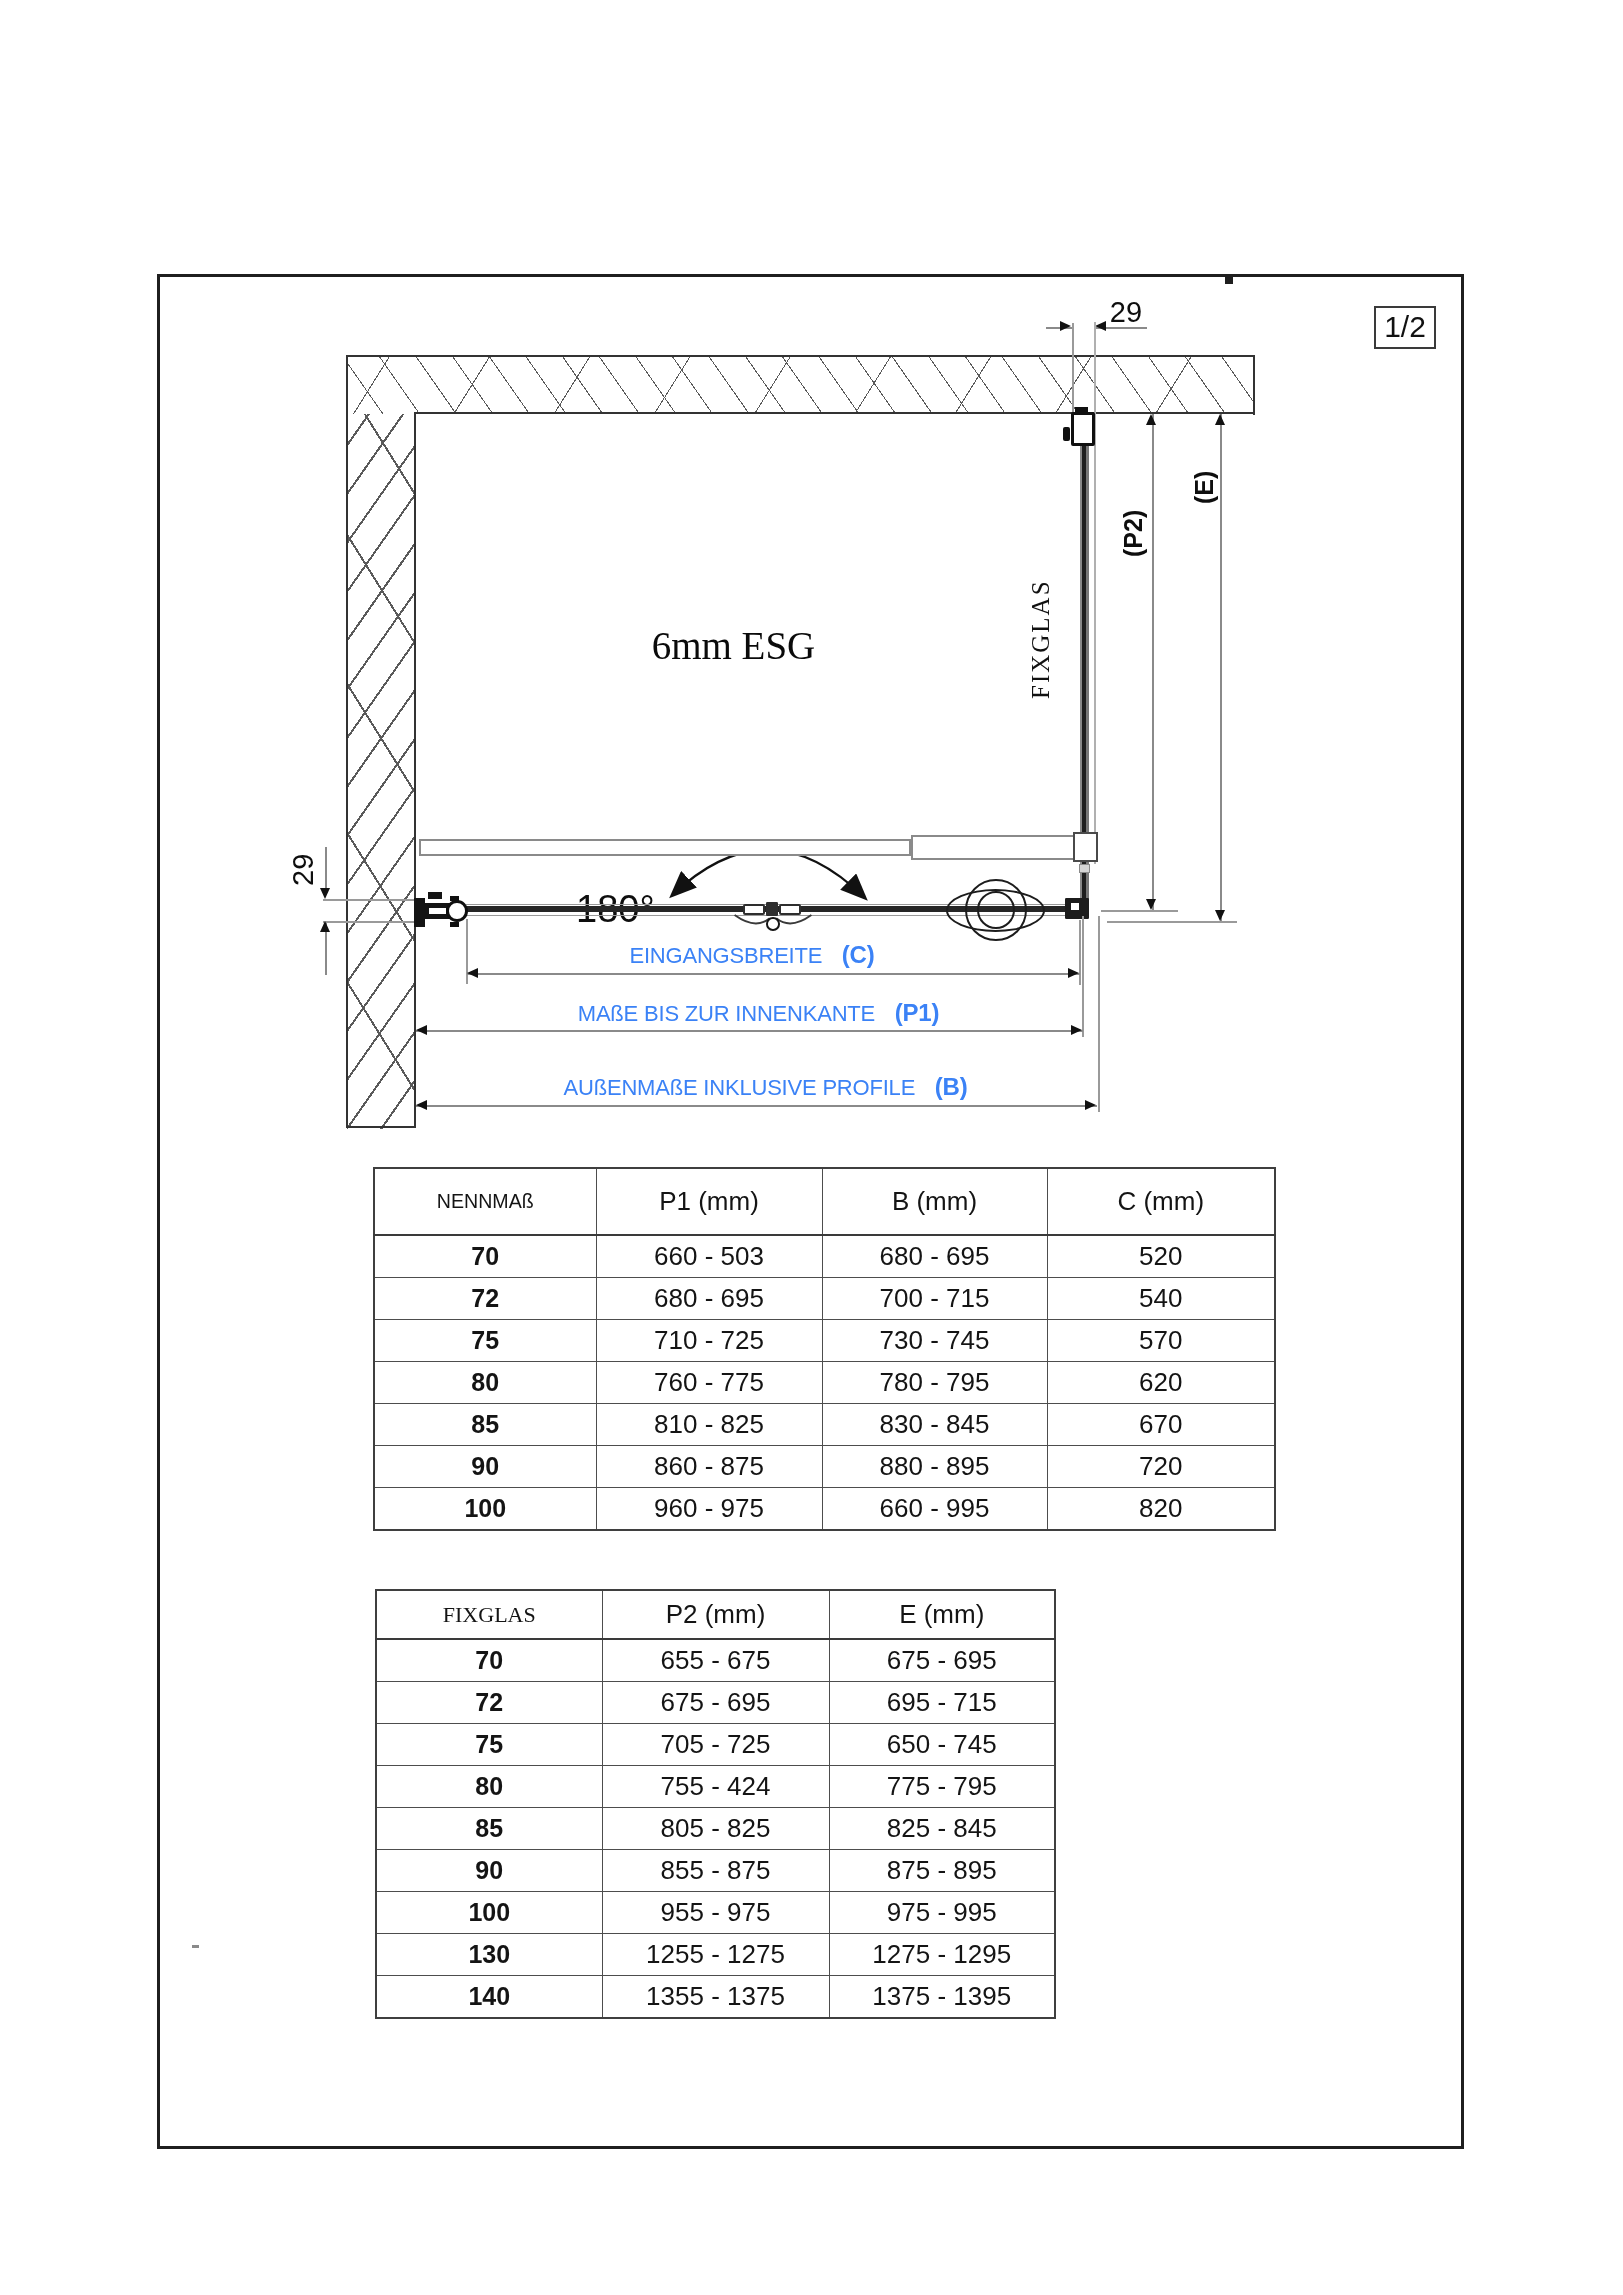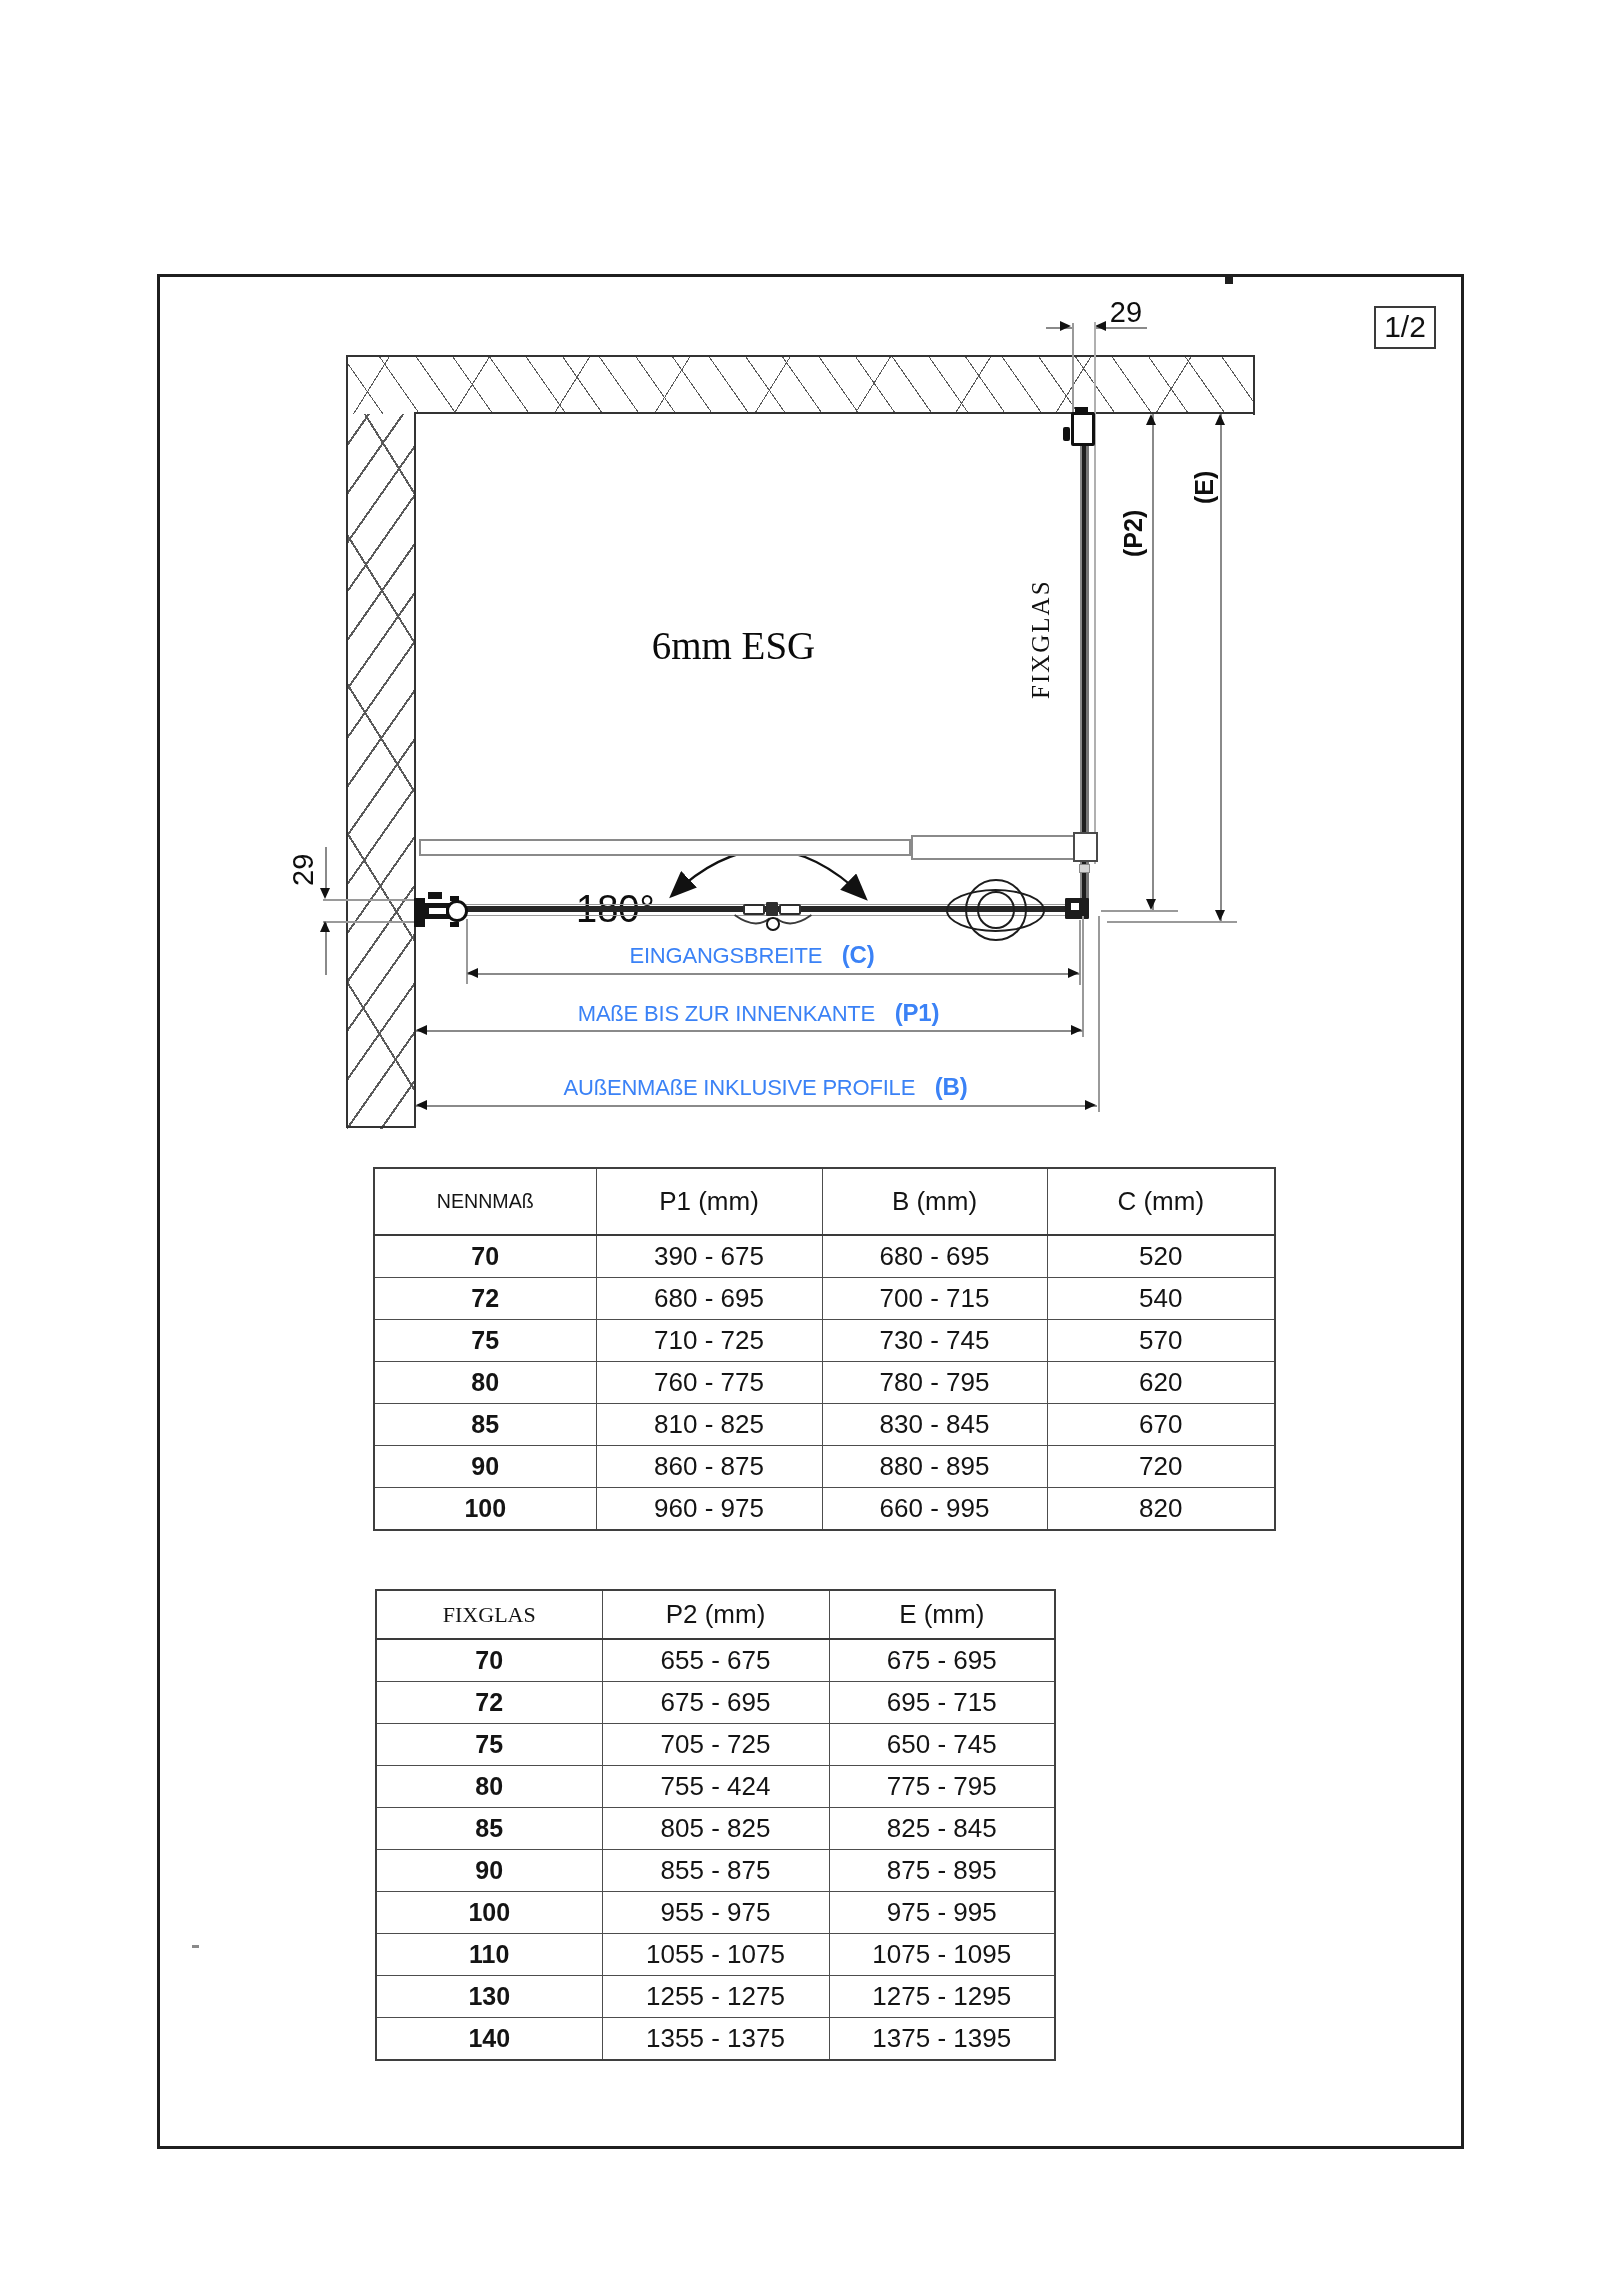--- a/index.html
+++ b/index.html
@@ -189,21 +189,21 @@
       <tr>
         <th>NENNMAß</th>
         <th>P1 (mm)</th>
         <th>B (mm)</th>
         <th>C (mm)</th>
       </tr>
     </thead>
     <tbody>
         <tr>
           <td>70</td>
-          <td>390 - 675</td>
+          <td>660 - 503</td>
           <td>680 - 695</td>
           <td>520</td>
         </tr>
         <tr>
           <td>72</td>
           <td>680 - 695</td>
           <td>700 - 715</td>
           <td>540</td>
         </tr>
         <tr>
@@ -282,25 +282,20 @@
           <td>90</td>
           <td>855 - 875</td>
           <td>875 - 895</td>
         </tr>
         <tr>
           <td>100</td>
           <td>955 - 975</td>
           <td>975 - 995</td>
         </tr>
         <tr>
-          <td>110</td>
-          <td>1055 - 1075</td>
-          <td>1075 - 1095</td>
-        </tr>
-        <tr>
           <td>130</td>
           <td>1255 - 1275</td>
           <td>1275 - 1295</td>
         </tr>
         <tr>
           <td>140</td>
           <td>1355 - 1375</td>
           <td>1375 - 1395</td>
         </tr>
       </tbody>

